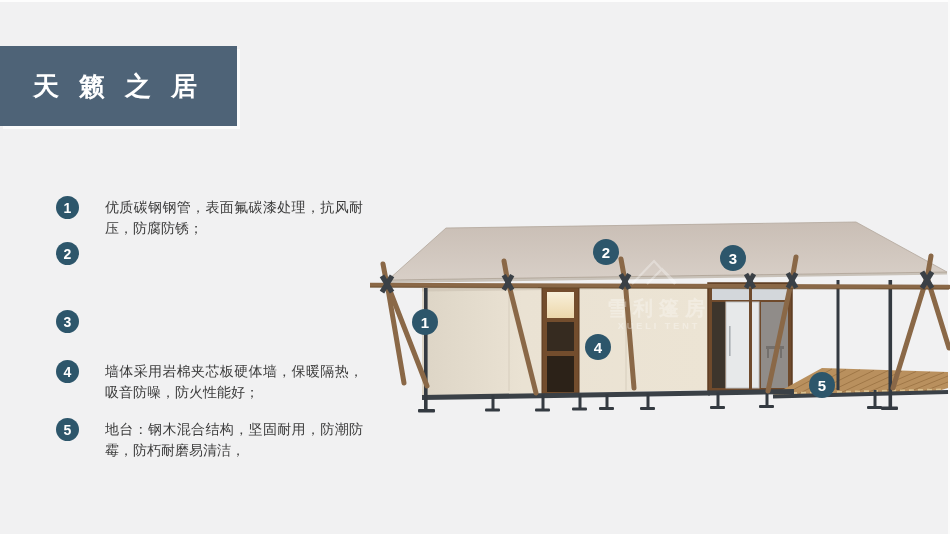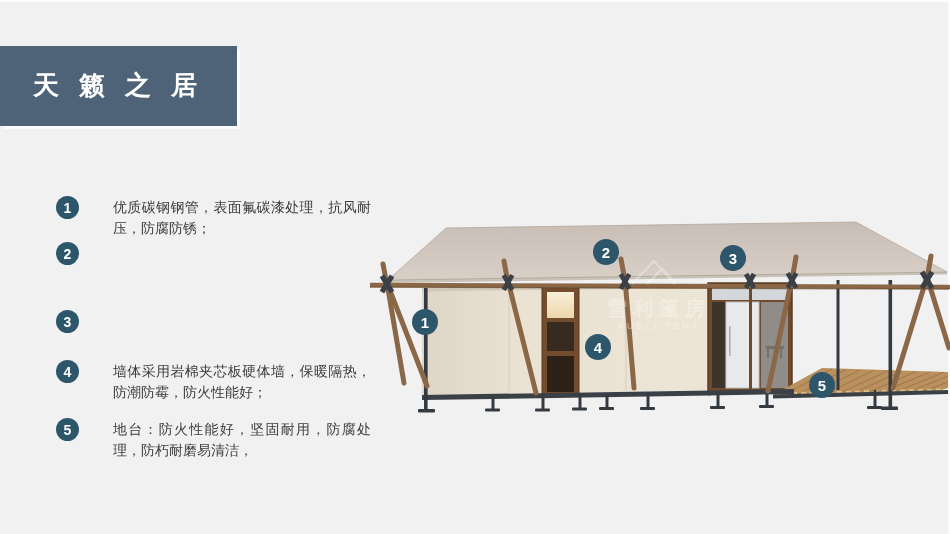--- a/index.html
+++ b/index.html
@@ -11,31 +11,30 @@
   .slide{position:relative;width:950px;height:534px;background:#f1f1f2;}
   .edge-top{position:absolute;left:0;top:0;width:950px;height:2px;background:#fdfdfd;}
   .edge-right{position:absolute;right:0;top:0;width:2px;height:534px;background:#fbfbfb;}
 
   .title-box{
     position:absolute;left:0;top:46px;width:237px;height:80px;
     background:#4e6377;color:#ffffff;
     font-size:26px;font-weight:bold;letter-spacing:20px;line-height:80px;
     padding-left:33px;box-sizing:border-box;white-space:nowrap;
     box-shadow:3px 3px 0 rgba(252,252,252,0.9);
-    font-family:Liberation Serif, serif;
   }
 
   .feature{position:absolute;left:56px;display:flex;align-items:flex-start;}
   .feature .badge{
     flex:0 0 23px;width:23px;height:23px;border-radius:50%;
     background:#2d566b;color:#fff;font-size:14px;font-weight:bold;
     display:flex;align-items:center;justify-content:center;
   }
   .feature .ftext{
-    margin-left:34px;width:258px;margin-top:1px;
+    margin-left:26px;width:258px;margin-top:1px;
     font-size:14px;line-height:20.5px;color:#3c3c3c;text-align:justify;
   }
   .f1{top:196px}.f2{top:242px}.f3{top:310px}.f4{top:360px}.f5{top:418px}
 
   .tent{position:absolute;left:370px;top:198px;width:580px;height:236px;}
 
   .callout{
     position:absolute;width:26px;height:26px;border-radius:50%;
     background:#2d566b;color:#ffffff;font-size:15px;font-weight:bold;
     display:flex;align-items:center;justify-content:center;
@@ -57,25 +56,25 @@
     <div class="ftext">优质碳钢钢管，表面氟碳漆处理，抗风耐压，防腐防锈；</div>
   </div>
   <div class="feature f2">
     <div class="badge">2</div>
   </div>
   <div class="feature f3">
     <div class="badge">3</div>
   </div>
   <div class="feature f4">
     <div class="badge">4</div>
-    <div class="ftext">墙体采用岩棉夹芯板硬体墙，保暖隔热，防潮防霉，防火性能好；</div>
+    <div class="ftext">墙体采用岩棉夹芯板硬体墙，保暖隔热，吸音防噪，防火性能好；</div>
   </div>
   <div class="feature f5">
     <div class="badge">5</div>
-    <div class="ftext">地台：防火性能好，坚固耐用，防腐处理，防朽耐磨易清洁，</div>
+    <div class="ftext">地台：钢木混合结构，坚固耐用，防潮防霉，防朽耐磨易清洁，</div>
   </div>
 
   <svg class="tent" viewBox="0 0 580 236">
     <defs>
       <linearGradient id="roofG" x1="0" y1="0" x2="0" y2="1">
         <stop offset="0" stop-color="#c9beb5"></stop>
           <stop offset="1" stop-color="#d8cfc7"></stop>
       </linearGradient>
       <linearGradient id="wallG" x1="0" y1="0" x2="1" y2="0">
         <stop offset="0" stop-color="#ddd5c6"></stop>

